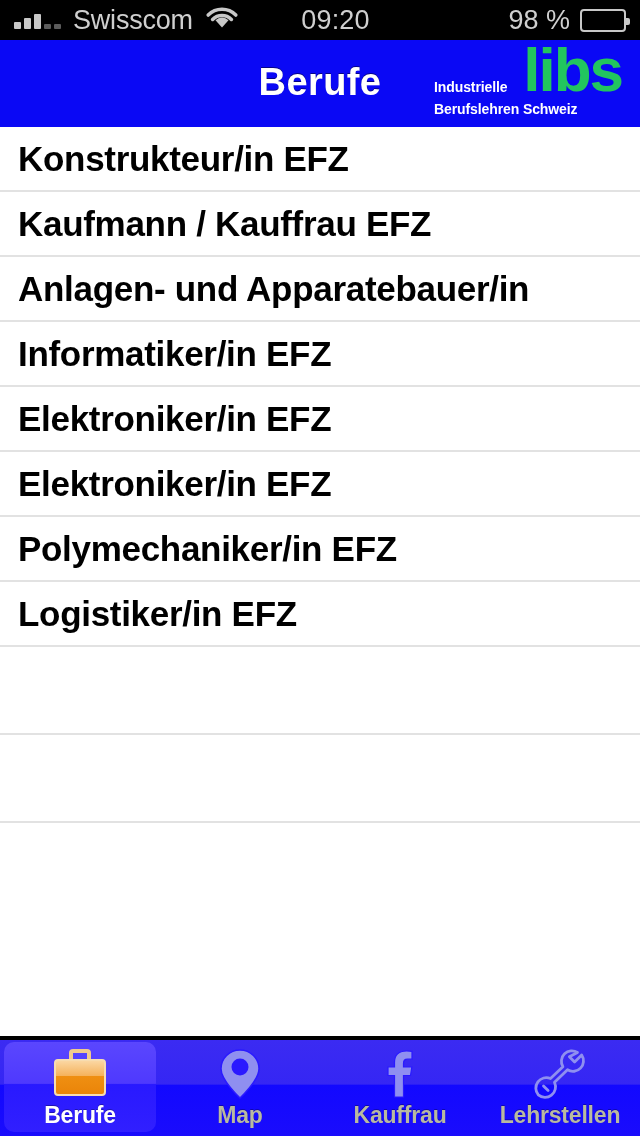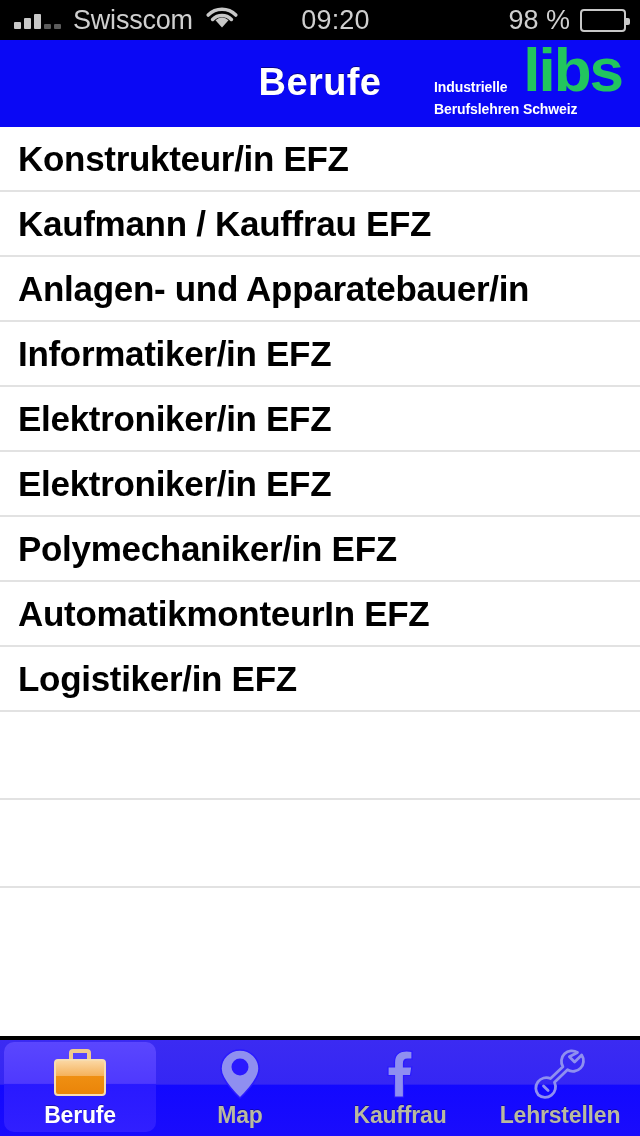--- a/index.html
+++ b/index.html
@@ -303,23 +303,20 @@
       <span class="row-label">Informatiker/in EFZ</span>
     </div>
     <div class="row">
       <span class="row-label">Elektroniker/in EFZ</span>
     </div>
     <div class="row">
       <span class="row-label">Elektroniker/in EFZ</span>
     </div>
     <div class="row">
       <span class="row-label">Polymechaniker/in EFZ</span>
-    </div>
-    <div class="row">
-      <span class="row-label">AutomatikmonteurIn EFZ</span>
     </div>
     <div class="row">
       <span class="row-label">Logistiker/in EFZ</span>
     </div>
     <div class="row empty"></div>
     <div class="row empty"></div>
   </div>
 
   <div class="tab-bar">
 

